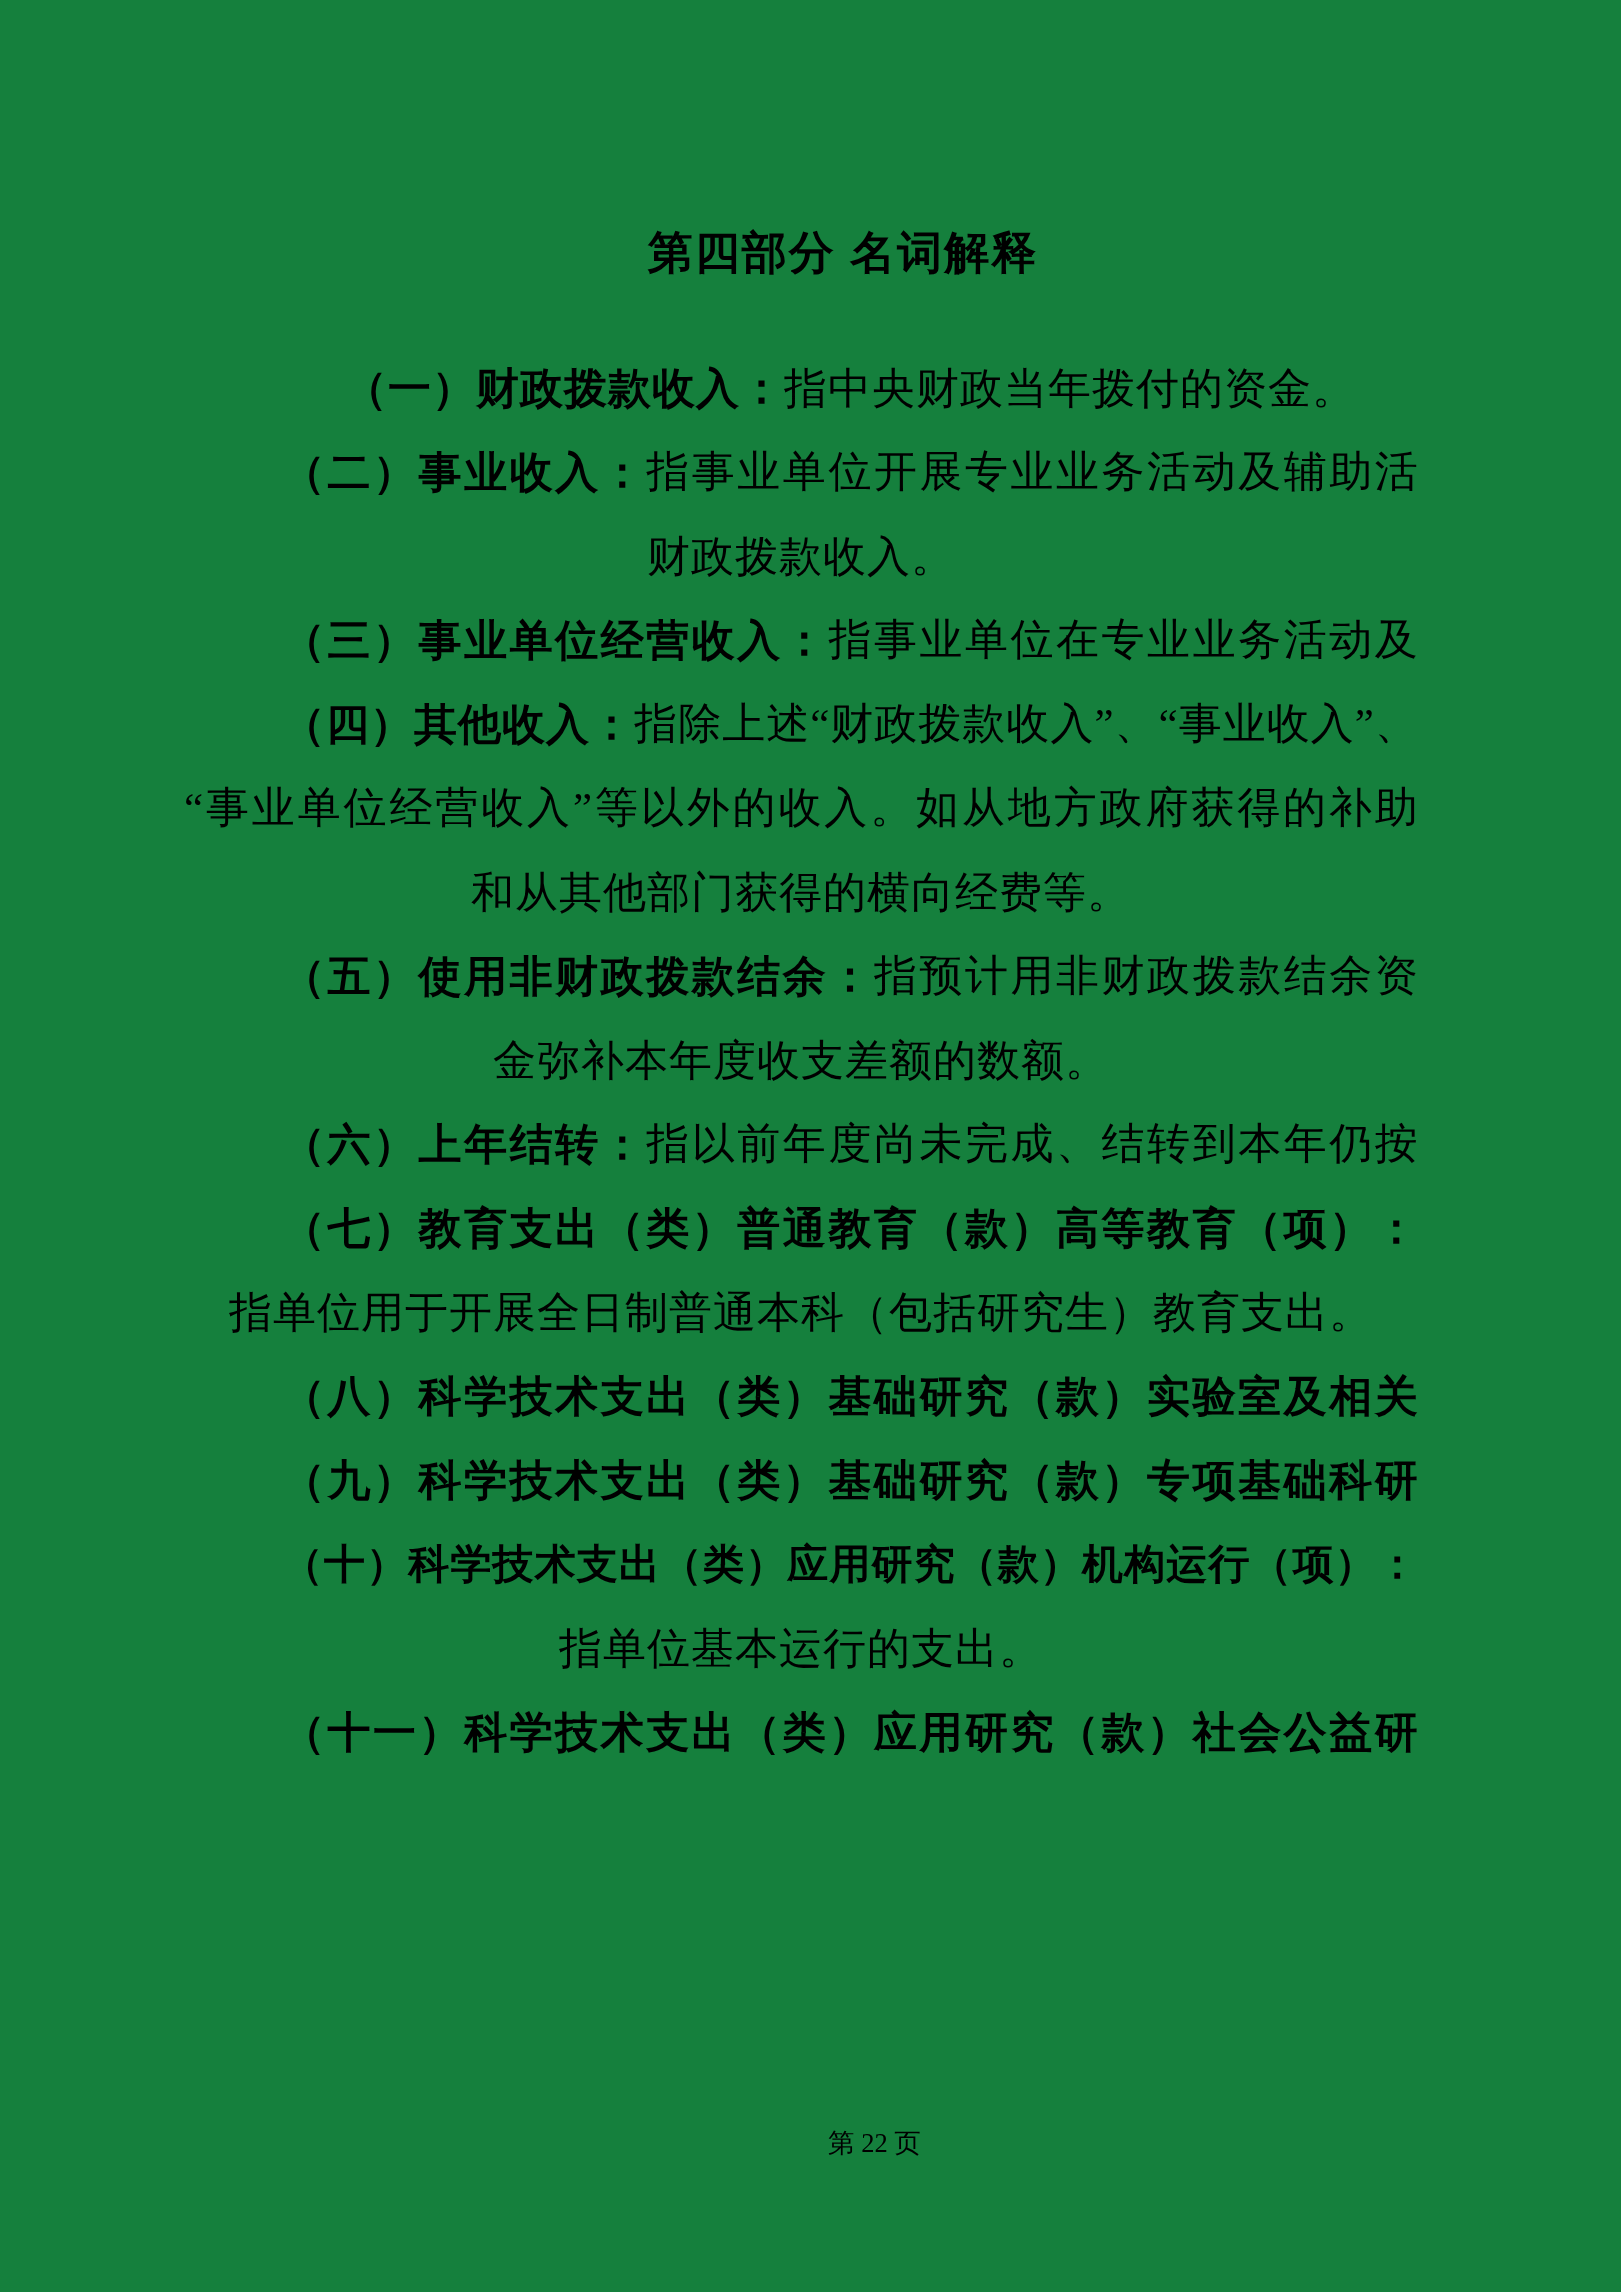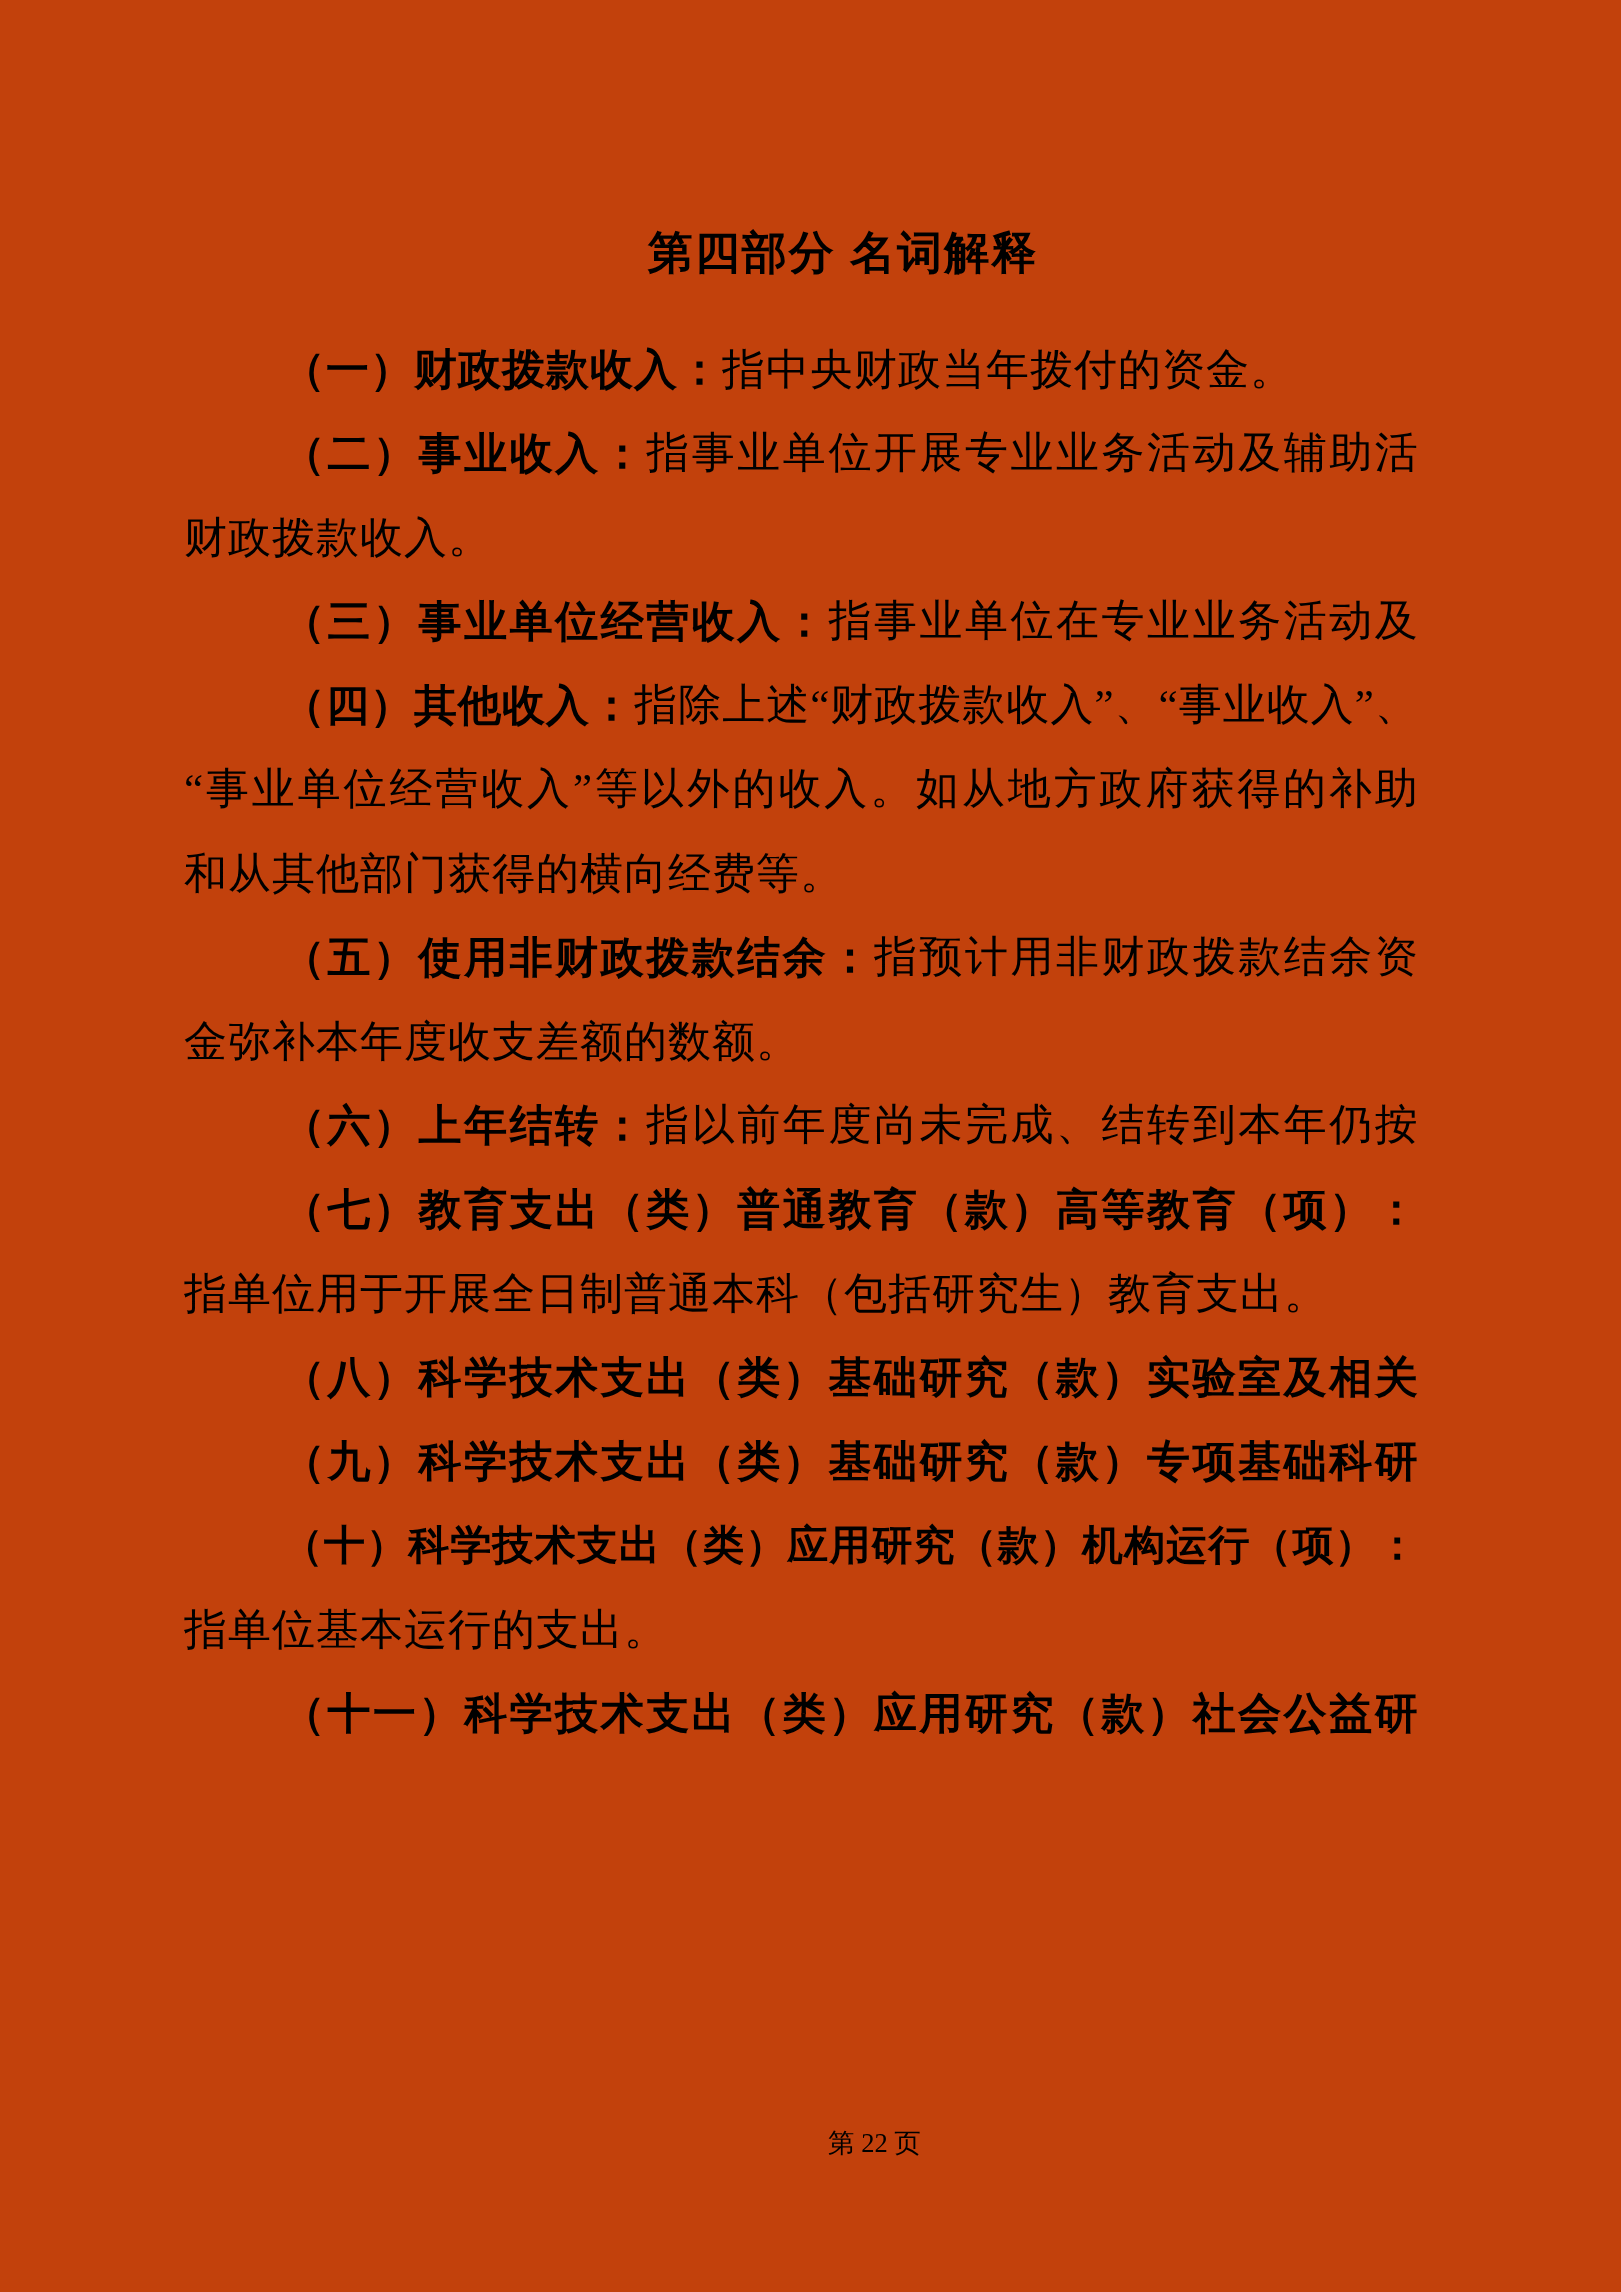--- a/index.html
+++ b/index.html
@@ -1,38 +1,38 @@
 <!DOCTYPE html>
 <html><head>
 <meta charset="utf-8">
 <style>
   html,body{margin:0;padding:0;background:#888;}
   .page{
     position:relative;
     width:1621px;height:2293px;
-    background:#c2410c;
+    background:#15803d;
     overflow:hidden;
     font-family:"Liberation Serif", serif;
     color:#000;
   }
   .title{
     position:absolute;
     top:225px;left:184px;width:1234px;
     text-align:center;
     transform:translateX(42px);
     font-family:"Liberation Sans", sans-serif;
     font-weight:bold;
     font-size:45px;
     line-height:55px;
     letter-spacing:2px;
     white-space:pre;
   }
   .body-block{
     position:absolute;
-    top:327px;left:184px;width:1234px;
+    top:346px;left:184px;width:1234px;text-align:center;
   }
   .line{
     height:84px;
     line-height:84px;
     font-size:43px;
     letter-spacing:1px;
     white-space:nowrap;
   }
   .line[data-justify="true"]{
     display:flex;

